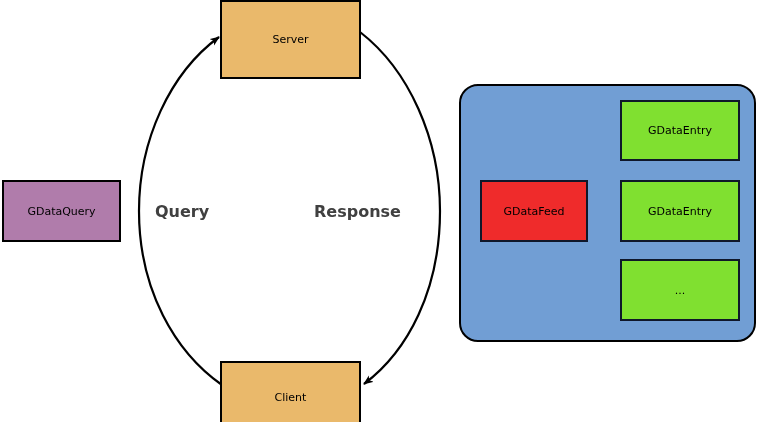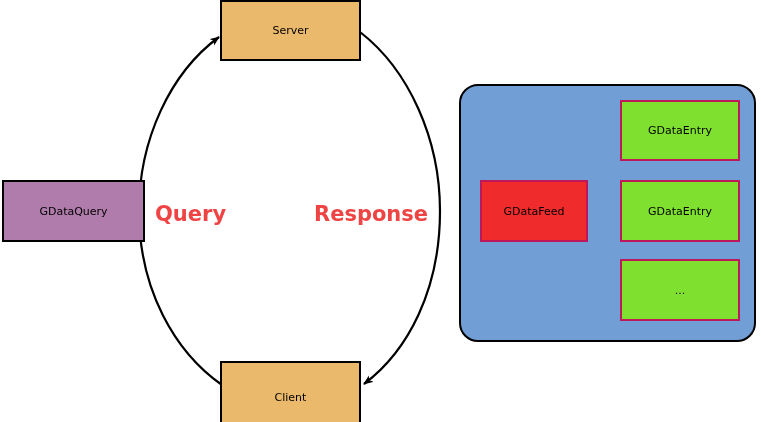--- a/index.html
+++ b/index.html
@@ -24,49 +24,49 @@
     justify-content: center;
     color: #000000;
     font-size: 11px;
     font-family: "DejaVu Sans", sans-serif;
     line-height: 1;
     text-align: center;
   }
   #gdataquery-node {
     left: 2px;
     top: 180px;
-    width: 143px;
+    width: 119px;
     height: 62px;
   }
   #server-node {
     left: 220px;
     top: 0px;
     width: 141px;
-    height: 61px;
+    height: 79px;
   }
   #client-node {
     left: 220px;
     top: 361px;
     width: 141px;
     height: 72px;
   }
   #response-panel {
     position: absolute;
     left: 459px;
     top: 84px;
     width: 297px;
     height: 258px;
     box-sizing: border-box;
     border: 2px solid #000000;
     border-radius: 19px;
   }
   .panel-node {
     position: absolute;
     box-sizing: border-box;
-    border: 2px solid #be185d;
+    border: 2px solid #0f172a;
     display: flex;
     align-items: center;
     justify-content: center;
     font-size: 11px;
     color: #000000;
     font-family: "DejaVu Sans", sans-serif;
     line-height: 1;
   }
   #gdatafeed-node {
     left: 480px;
@@ -88,22 +88,22 @@
   }
   #gdataentry-node-2 {
     left: 620px;
     top: 259px;
     width: 120px;
     height: 62px;
   }
   .flow-label {
     position: absolute;
     font-weight: bold;
-    font-size: 21px;
-    color: #ef4444;
+    font-size: 16px;
+    color: #404040;
     font-family: "DejaVu Sans", sans-serif;
     white-space: nowrap;
   }
   #query-label {
     left: 155px;
     top: 202px;
   }
   #response-label {
     left: 314px;
     top: 202px;

